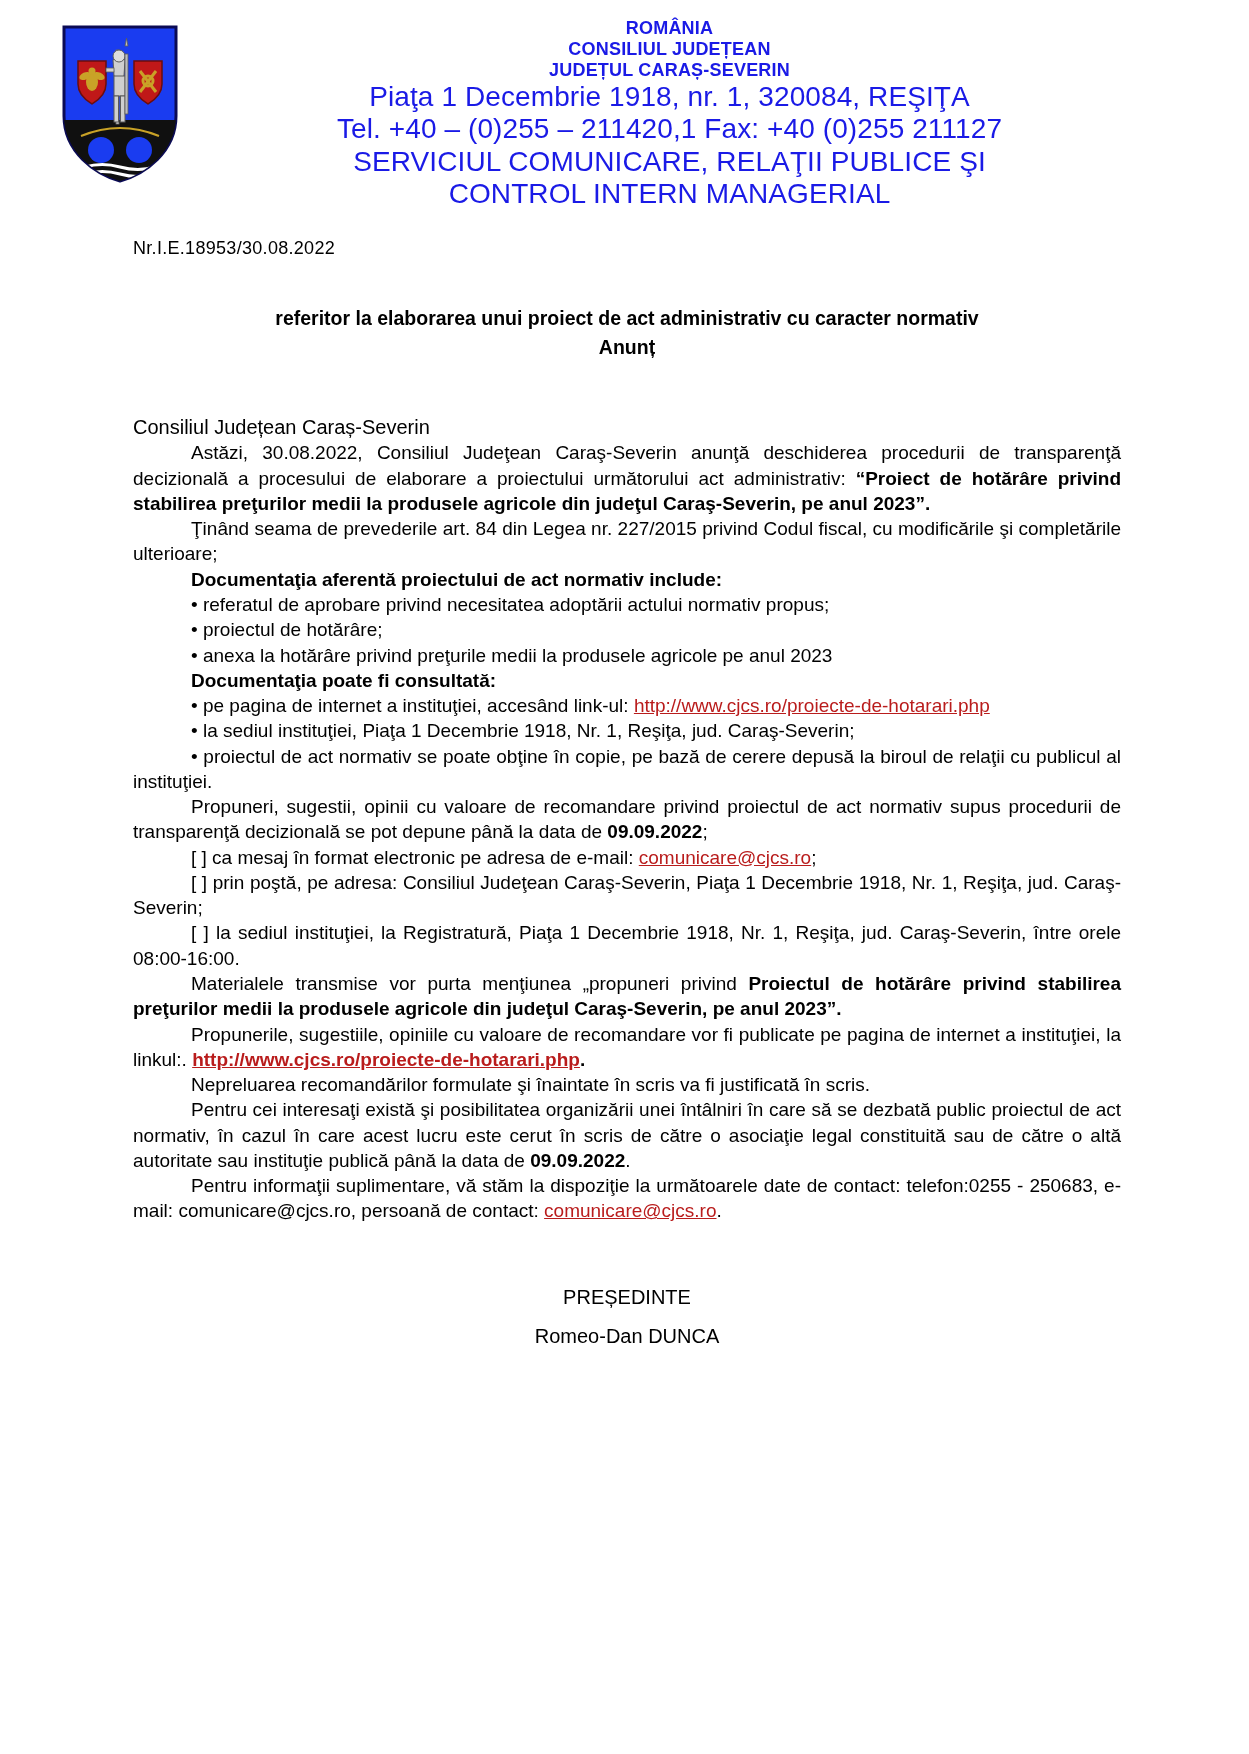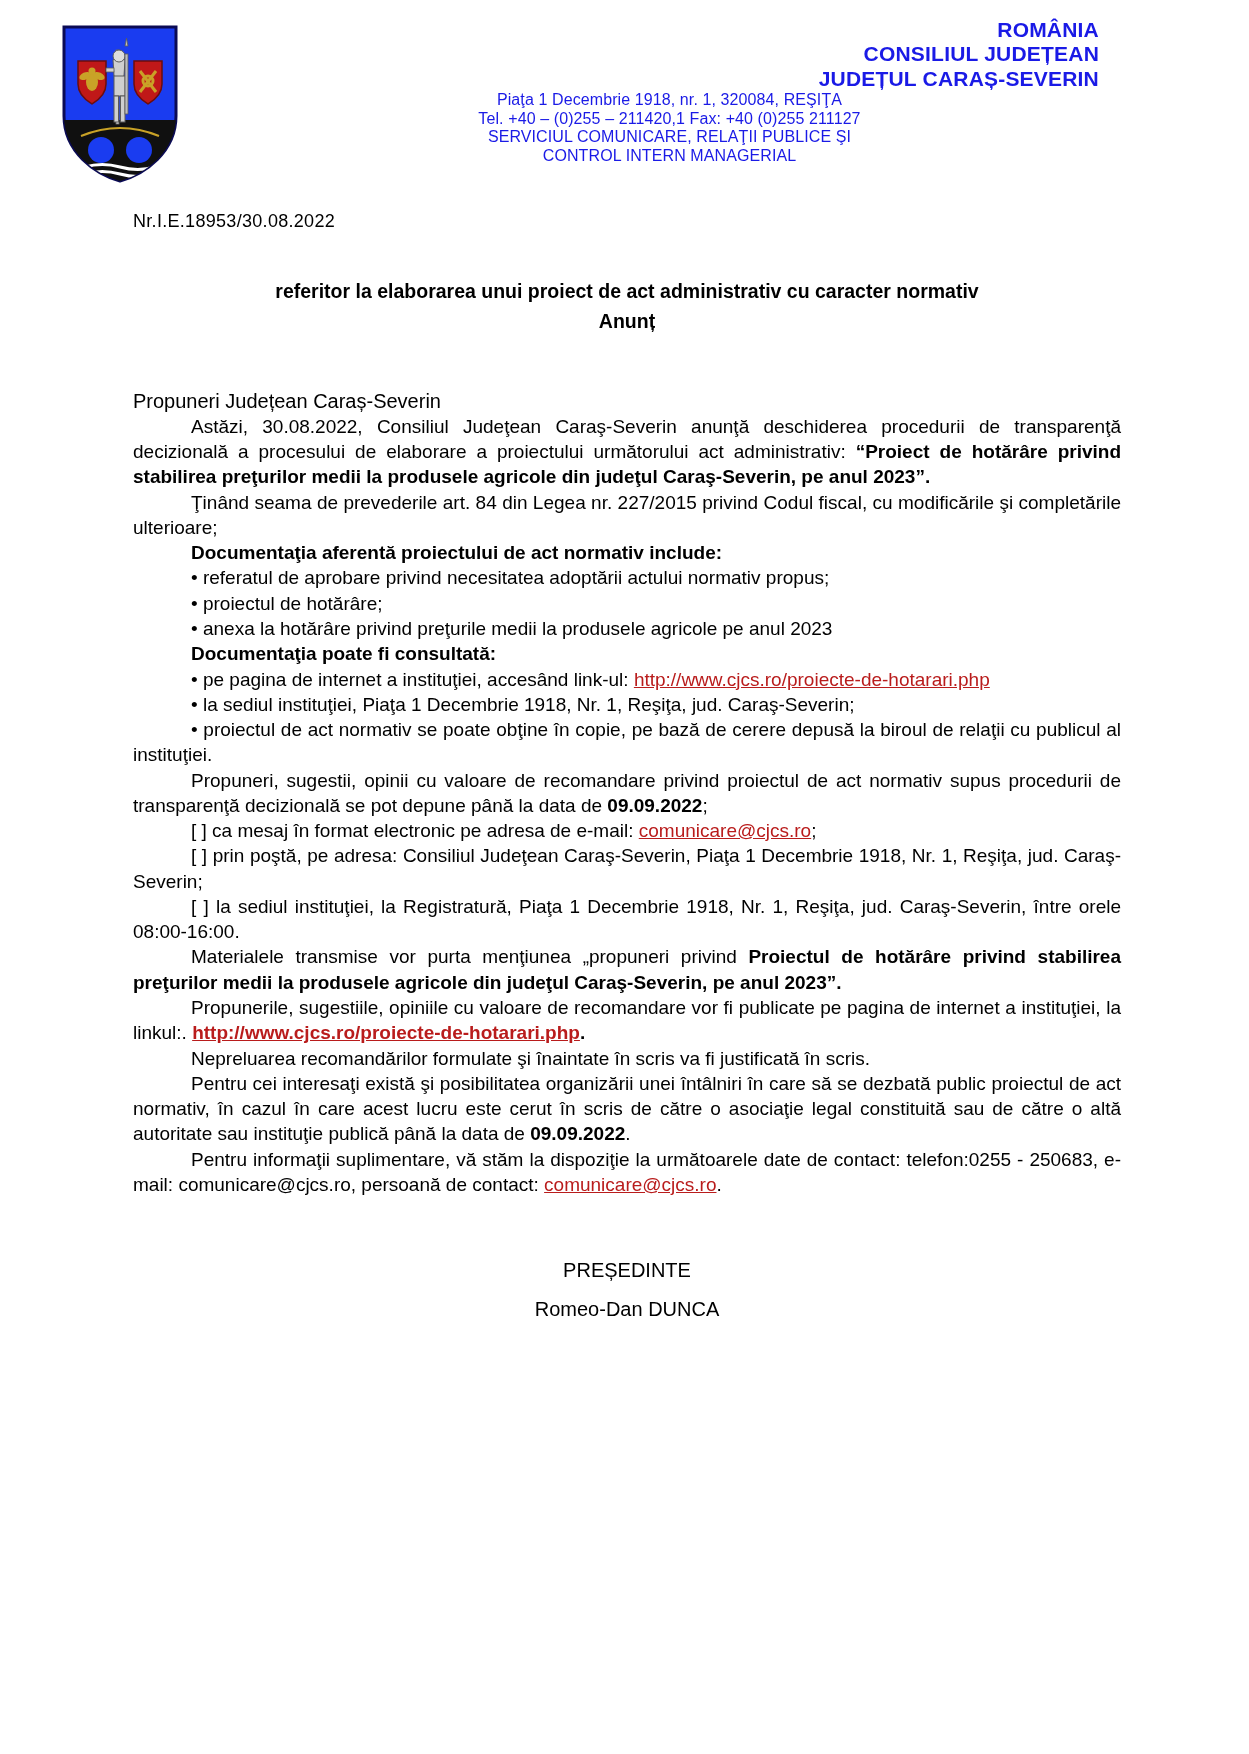--- a/index.html
+++ b/index.html
@@ -45,27 +45,26 @@
     text-align: center;
     padding-right: 150px;
     color: #1a1ae6;
   }
   .hl {
     line-height: 1.16;
     white-space: nowrap;
   }
   .hl-bold {
     font-weight: bold;
-    font-size: 21px;
+    font-size: 18px;
     letter-spacing: .2px;
-    text-align: right;
   }
   .hl-plain {
     font-weight: normal;
-    font-size: 16px;
+    font-size: 28px;
     letter-spacing: .1px;
   }
 
   
   .content {
     padding: 0 128px 0 133px;
     font-size: 19px;
     line-height: 1.3;
   }
   .docnum {
@@ -176,21 +175,21 @@
 
   <div class="content">
 
     <div class="docnum">Nr.I.E.18953/30.08.2022</div>
 
     <div class="title-block">
       <div>referitor la elaborarea unui proiect de act administrativ cu caracter normativ</div>
       <div>Anunț</div>
     </div>
 
-    <div class="addressee">Propuneri Județean Caraș-Severin</div>
+    <div class="addressee">Consiliul Județean Caraș-Severin</div>
 
     <p class="just first-para"><span class="ind"></span><span>Astăzi,  30.08.2022,  Consiliul  Judeţean  Caraş-Severin  anunţă  deschiderea  procedurii  de transparenţă decizională a procesului de elaborare a proiectului următorului act administrativ: </span><span class="b">“Proiect de hotărâre privind stabilirea preţurilor medii la produsele agricole din judeţul Caraş-Severin, pe anul 2023”.</span></p>
 
     <p class="just"><span class="ind"></span><span>Ţinând seama de prevederile art. 84 din Legea nr. 227/2015 privind Codul fiscal, cu modificările şi completările ulterioare;</span></p>
 
     <p class="just bullet"><span class="ind"></span><span class="b">Documentaţia aferentă proiectului de act normativ include:</span></p>
 
     <p class="just bullet"><span class="ind"></span><span>• referatul de aprobare privind necesitatea adoptării actului normativ propus;</span></p>
     <p class="just bullet"><span class="ind"></span><span>• proiectul de hotărâre;</span></p>
     <p class="just bullet"><span class="ind"></span><span>• anexa la hotărâre privind preţurile medii la produsele agricole pe anul 2023</span></p>

